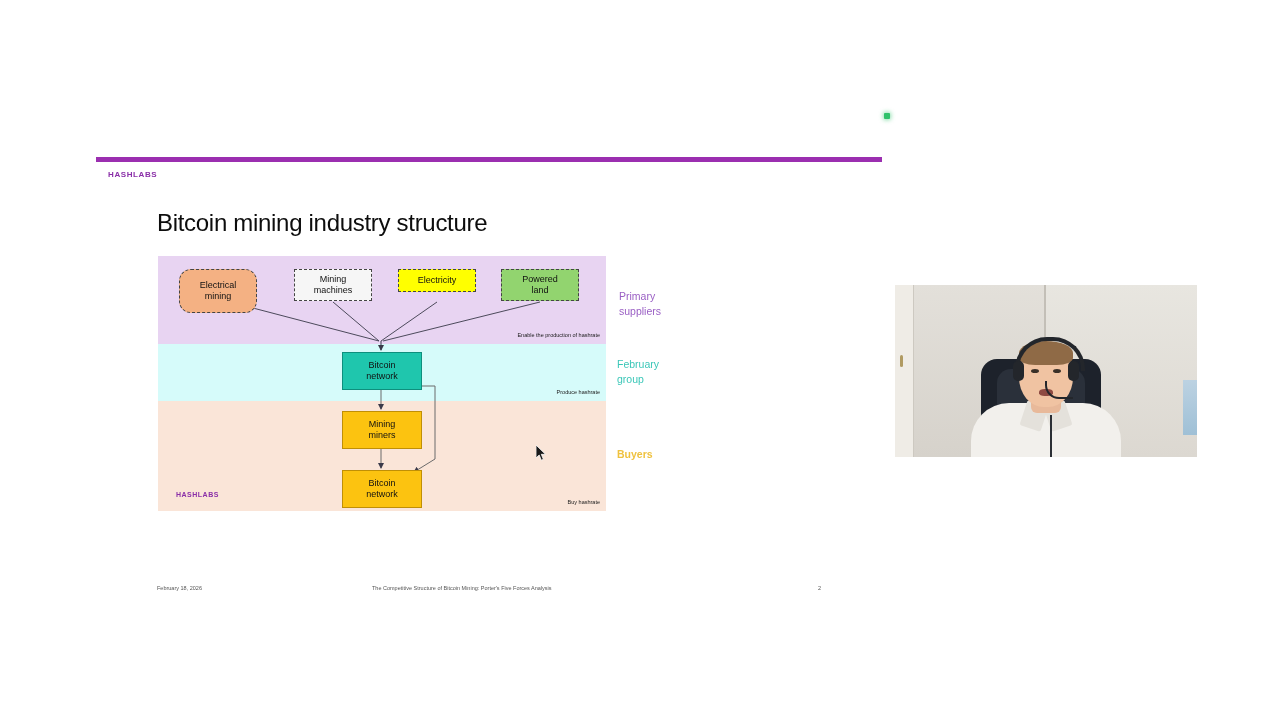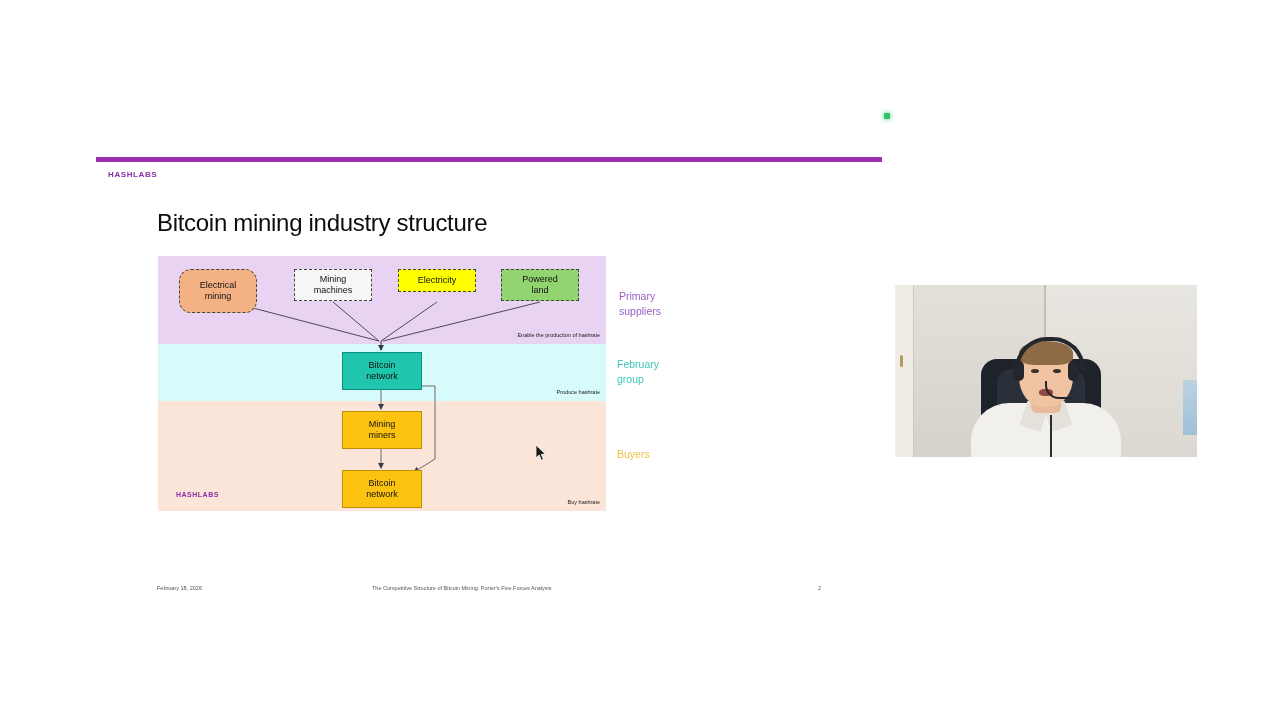--- a/index.html
+++ b/index.html
@@ -113,21 +113,21 @@
 
   #arrows { position: absolute; left: 0; top: 0; width: 448px; height: 255px; }
 
   
   .cat-label {
     position: absolute;
     font-size: 10.5px; line-height: 15px;
   }
   #cat-primary   { left: 523px; top: 132px; color: #9a5fc4; }
   #cat-strategic { left: 521px; top: 200px; color: #3bc7b8; }
-  #cat-buyers    { left: 521px; top: 290px; color: #efc23f; }
+  #cat-buyers    { left: 521px; top: 290px; color: #efc23f; font-weight: bold; }
 
   
   .footer {
     position: absolute; bottom: 10px;
     font-size: 5.5px; color: #555;
   }
   #footer-date  { left: 61px; }
   #footer-title { left: 276px; }
   #footer-page  { left: 722px; }
 

